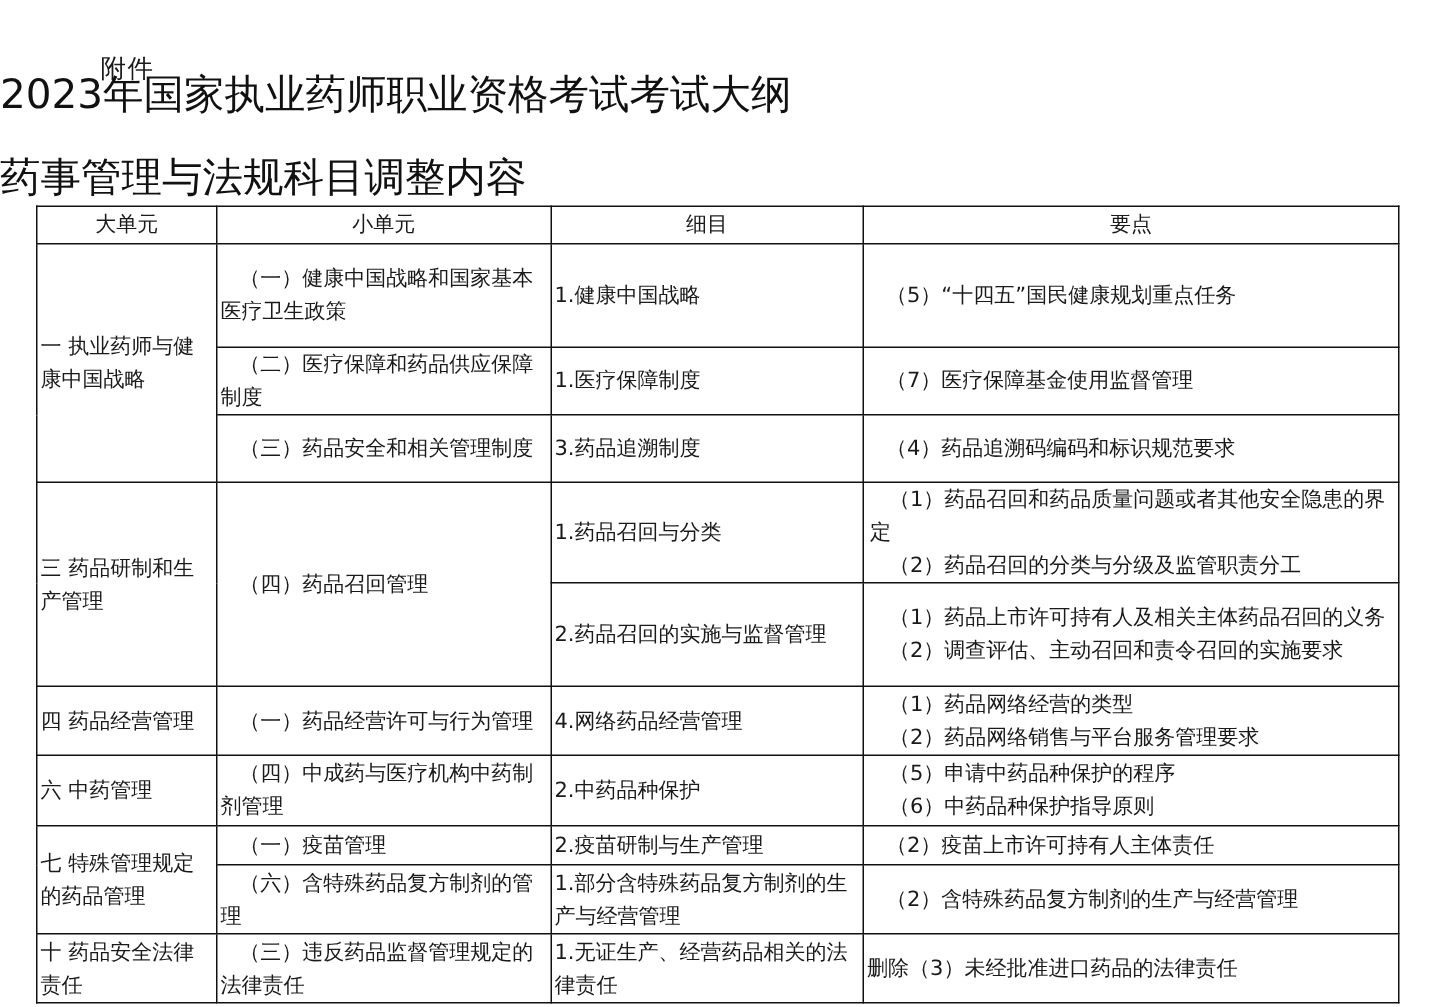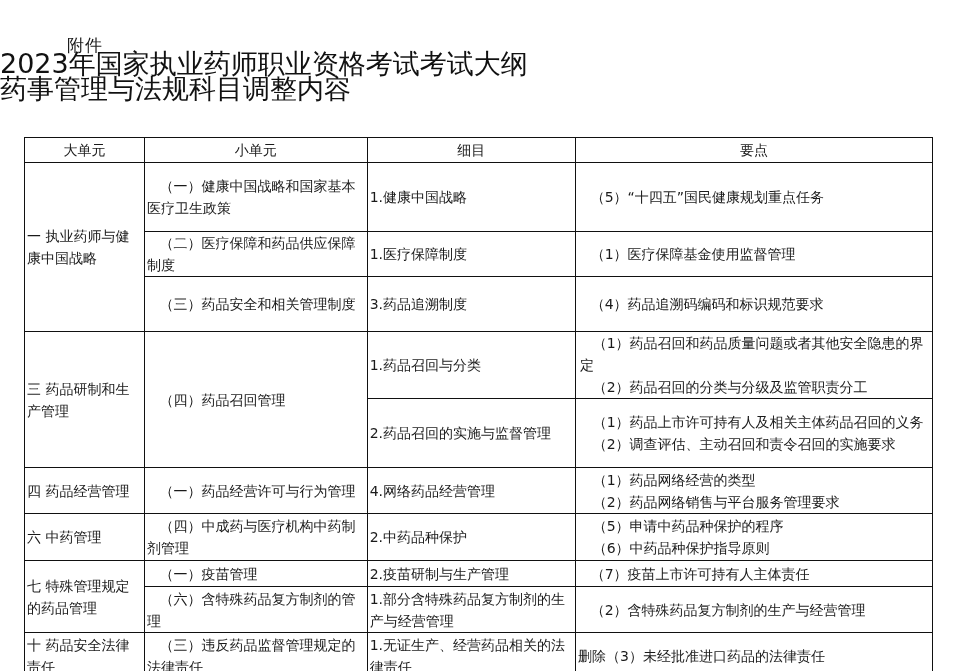--- a/index.html
+++ b/index.html
@@ -10,21 +10,21 @@
   }
   .attach {
     position: absolute; left: 67px; top: 10px;
     font-size: 17px; letter-spacing: 1px; margin-top: 24px;
   }
   .title {
     position: absolute; left: 0; width: 953px; 
     font-size: 27px; line-height: 38px; color: #111;
   }
   .title.t1 { top: 45px; }
-  .title.t2 { top: 70px; }
+  .title.t2 { top: 100px; }
   table {
     position: absolute; left: 24px; top: 137px;
     border-collapse: collapse; table-layout: fixed;
     width: 909px;
   }
   td, th {
     border: 1.5px solid #111;
     font-size: 14px; line-height: 22px;
     vertical-align: middle;
     padding: 0 2px;
@@ -65,23 +65,23 @@
 
     <tr style="height:69px">
       <td rowspan="3">一  执业药师与健康中国战略</td>
       <td class="ind">（一）健康中国战略和国家基本医疗卫生政策</td>
       <td>1.健康中国战略</td>
       <td class="ind">（5）“十四五”国民健康规划重点任务</td>
     </tr>
     <tr style="height:44px">
       <td class="ind">（二）医疗保障和药品供应保障制度</td>
       <td>1.医疗保障制度</td>
-      <td class="ind">（1）医疗保障基金使用监督管理</td>
+      <td class="ind">（7）医疗保障基金使用监督管理</td>
     </tr>
-    <tr style="height:55px">
+    <tr style="height:45px">
       <td class="ind">（三）药品安全和相关管理制度</td>
       <td>3.药品追溯制度</td>
       <td class="ind">（4）药品追溯码编码和标识规范要求</td>
     </tr>
 
     <tr style="height:67px">
       <td rowspan="2">三  药品研制和生产管理</td>
       <td rowspan="2" class="ind">（四）药品召回管理</td>
       <td>1.药品召回与分类</td>
       <td class="pts">
@@ -114,21 +114,21 @@
       <td class="pts">
         <div class="ind">（5）申请中药品种保护的程序</div>
         <div class="ind">（6）中药品种保护指导原则</div>
       </td>
     </tr>
 
     <tr style="height:26px">
       <td rowspan="2">七  特殊管理规定的药品管理</td>
       <td class="ind">（一）疫苗管理</td>
       <td>2.疫苗研制与生产管理</td>
-      <td class="ind">（7）疫苗上市许可持有人主体责任</td>
+      <td class="ind">（2）疫苗上市许可持有人主体责任</td>
     </tr>
     <tr style="height:46px">
       <td class="ind">（六）含特殊药品复方制剂的管理</td>
       <td>1.部分含特殊药品复方制剂的生产与经营管理</td>
       <td class="ind">（2）含特殊药品复方制剂的生产与经营管理</td>
     </tr>
 
     <tr style="height:46px">
       <td>十  药品安全法律责任</td>
       <td class="ind">（三）违反药品监督管理规定的法律责任</td>

